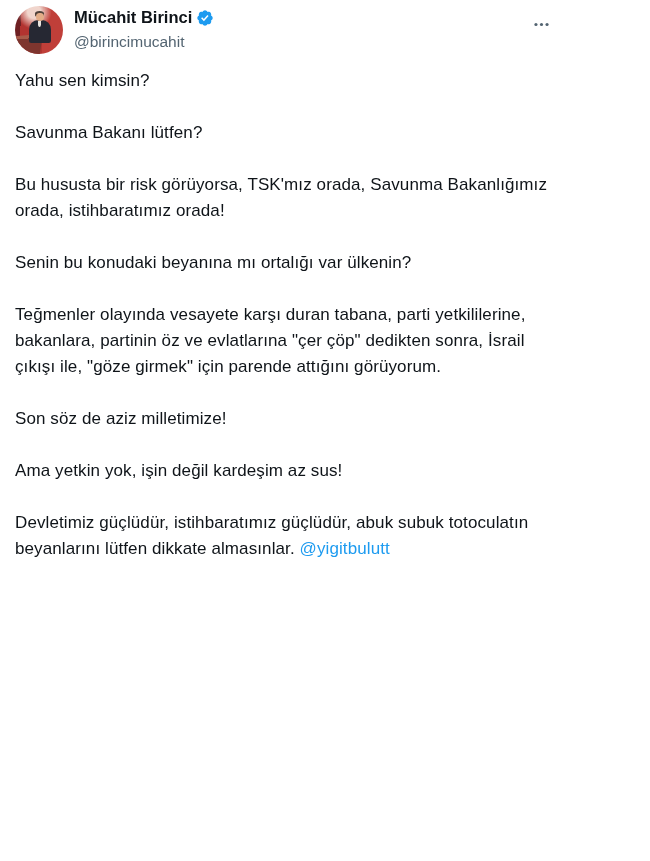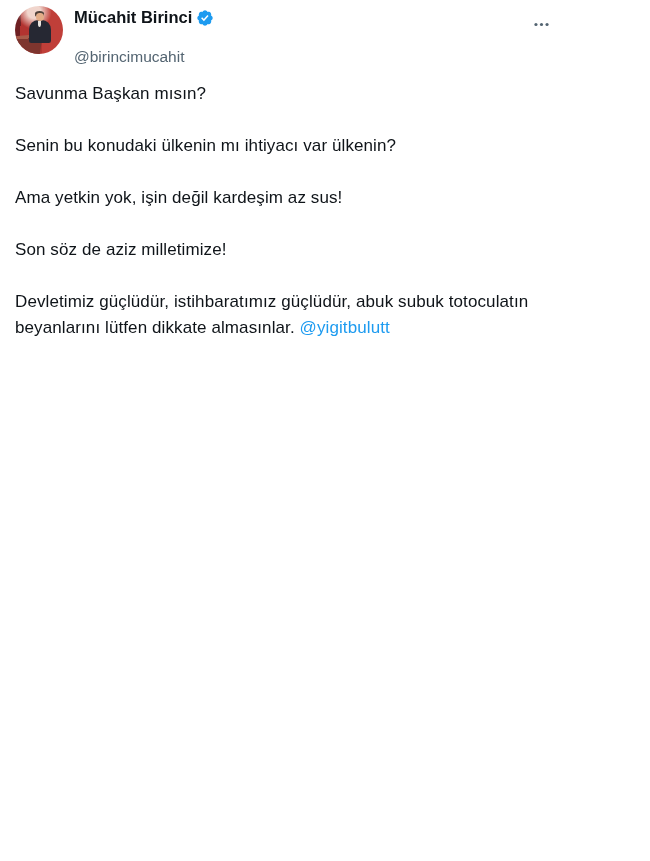--- a/index.html
+++ b/index.html
@@ -100,21 +100,21 @@
   .verified-badge {
     margin-left: 4px;
     width: 18px;
     height: 18px;
     flex: 0 0 18px;
   }
   .handle {
     font-size: 15.5px;
     line-height: 20px;
     color: #536471;
-    margin-top: 19px;
+    margin-top: 4px;
     cursor: pointer;
   }
   .more-button {
     position: absolute;
     top: 7px;
     right: 2px;
     width: 22px;
     height: 22px;
     display: flex;
     align-items: center;
@@ -167,19 +167,22 @@
     <div class="more-button">
       <svg width="19" height="19" viewBox="0 0 24 24" aria-hidden="true">
         <circle cx="5" cy="12" r="2" fill="#536471"></circle>
         <circle cx="12" cy="12" r="2" fill="#536471"></circle>
         <circle cx="19" cy="12" r="2" fill="#536471"></circle>
       </svg>
     </div>
   </header>
 
   <div class="tweet-body">
-      <p><span>Savunma Başkan mısın?</span></p>
-      <p><span>Senin bu konudaki ülkenin mı ihtiyacı var ülkenin?</span></p>
+      <p><span>Yahu sen kimsin?</span></p>
+      <p><span>Savunma Bakanı lütfen?</span></p>
+      <p><span>Bu hususta bir risk görüyorsa, TSK'mız orada, Savunma Bakanlığımız orada, istihbaratımız orada!</span></p>
+      <p><span>Senin bu konudaki beyanına mı ortalığı var ülkenin?</span></p>
+      <p><span>Teğmenler olayında vesayete karşı duran tabana, parti yetkililerine, bakanlara, partinin öz ve evlatlarına "çer çöp" dedikten sonra, İsrail çıkışı ile, "göze girmek" için parende attığını görüyorum.</span></p>
+      <p><span>Son söz de aziz milletimize!</span></p>
       <p><span>Ama yetkin yok, işin değil kardeşim az sus!</span></p>
-      <p><span>Son söz de aziz milletimize!</span></p>
       <p><span>Devletimiz güçlüdür, istihbaratımız güçlüdür, abuk subuk totoculatın beyanlarını lütfen dikkate almasınlar. </span><span class="mention">@yigitbulutt</span></p>
     </div>
 </article>
 
 </body></html>

